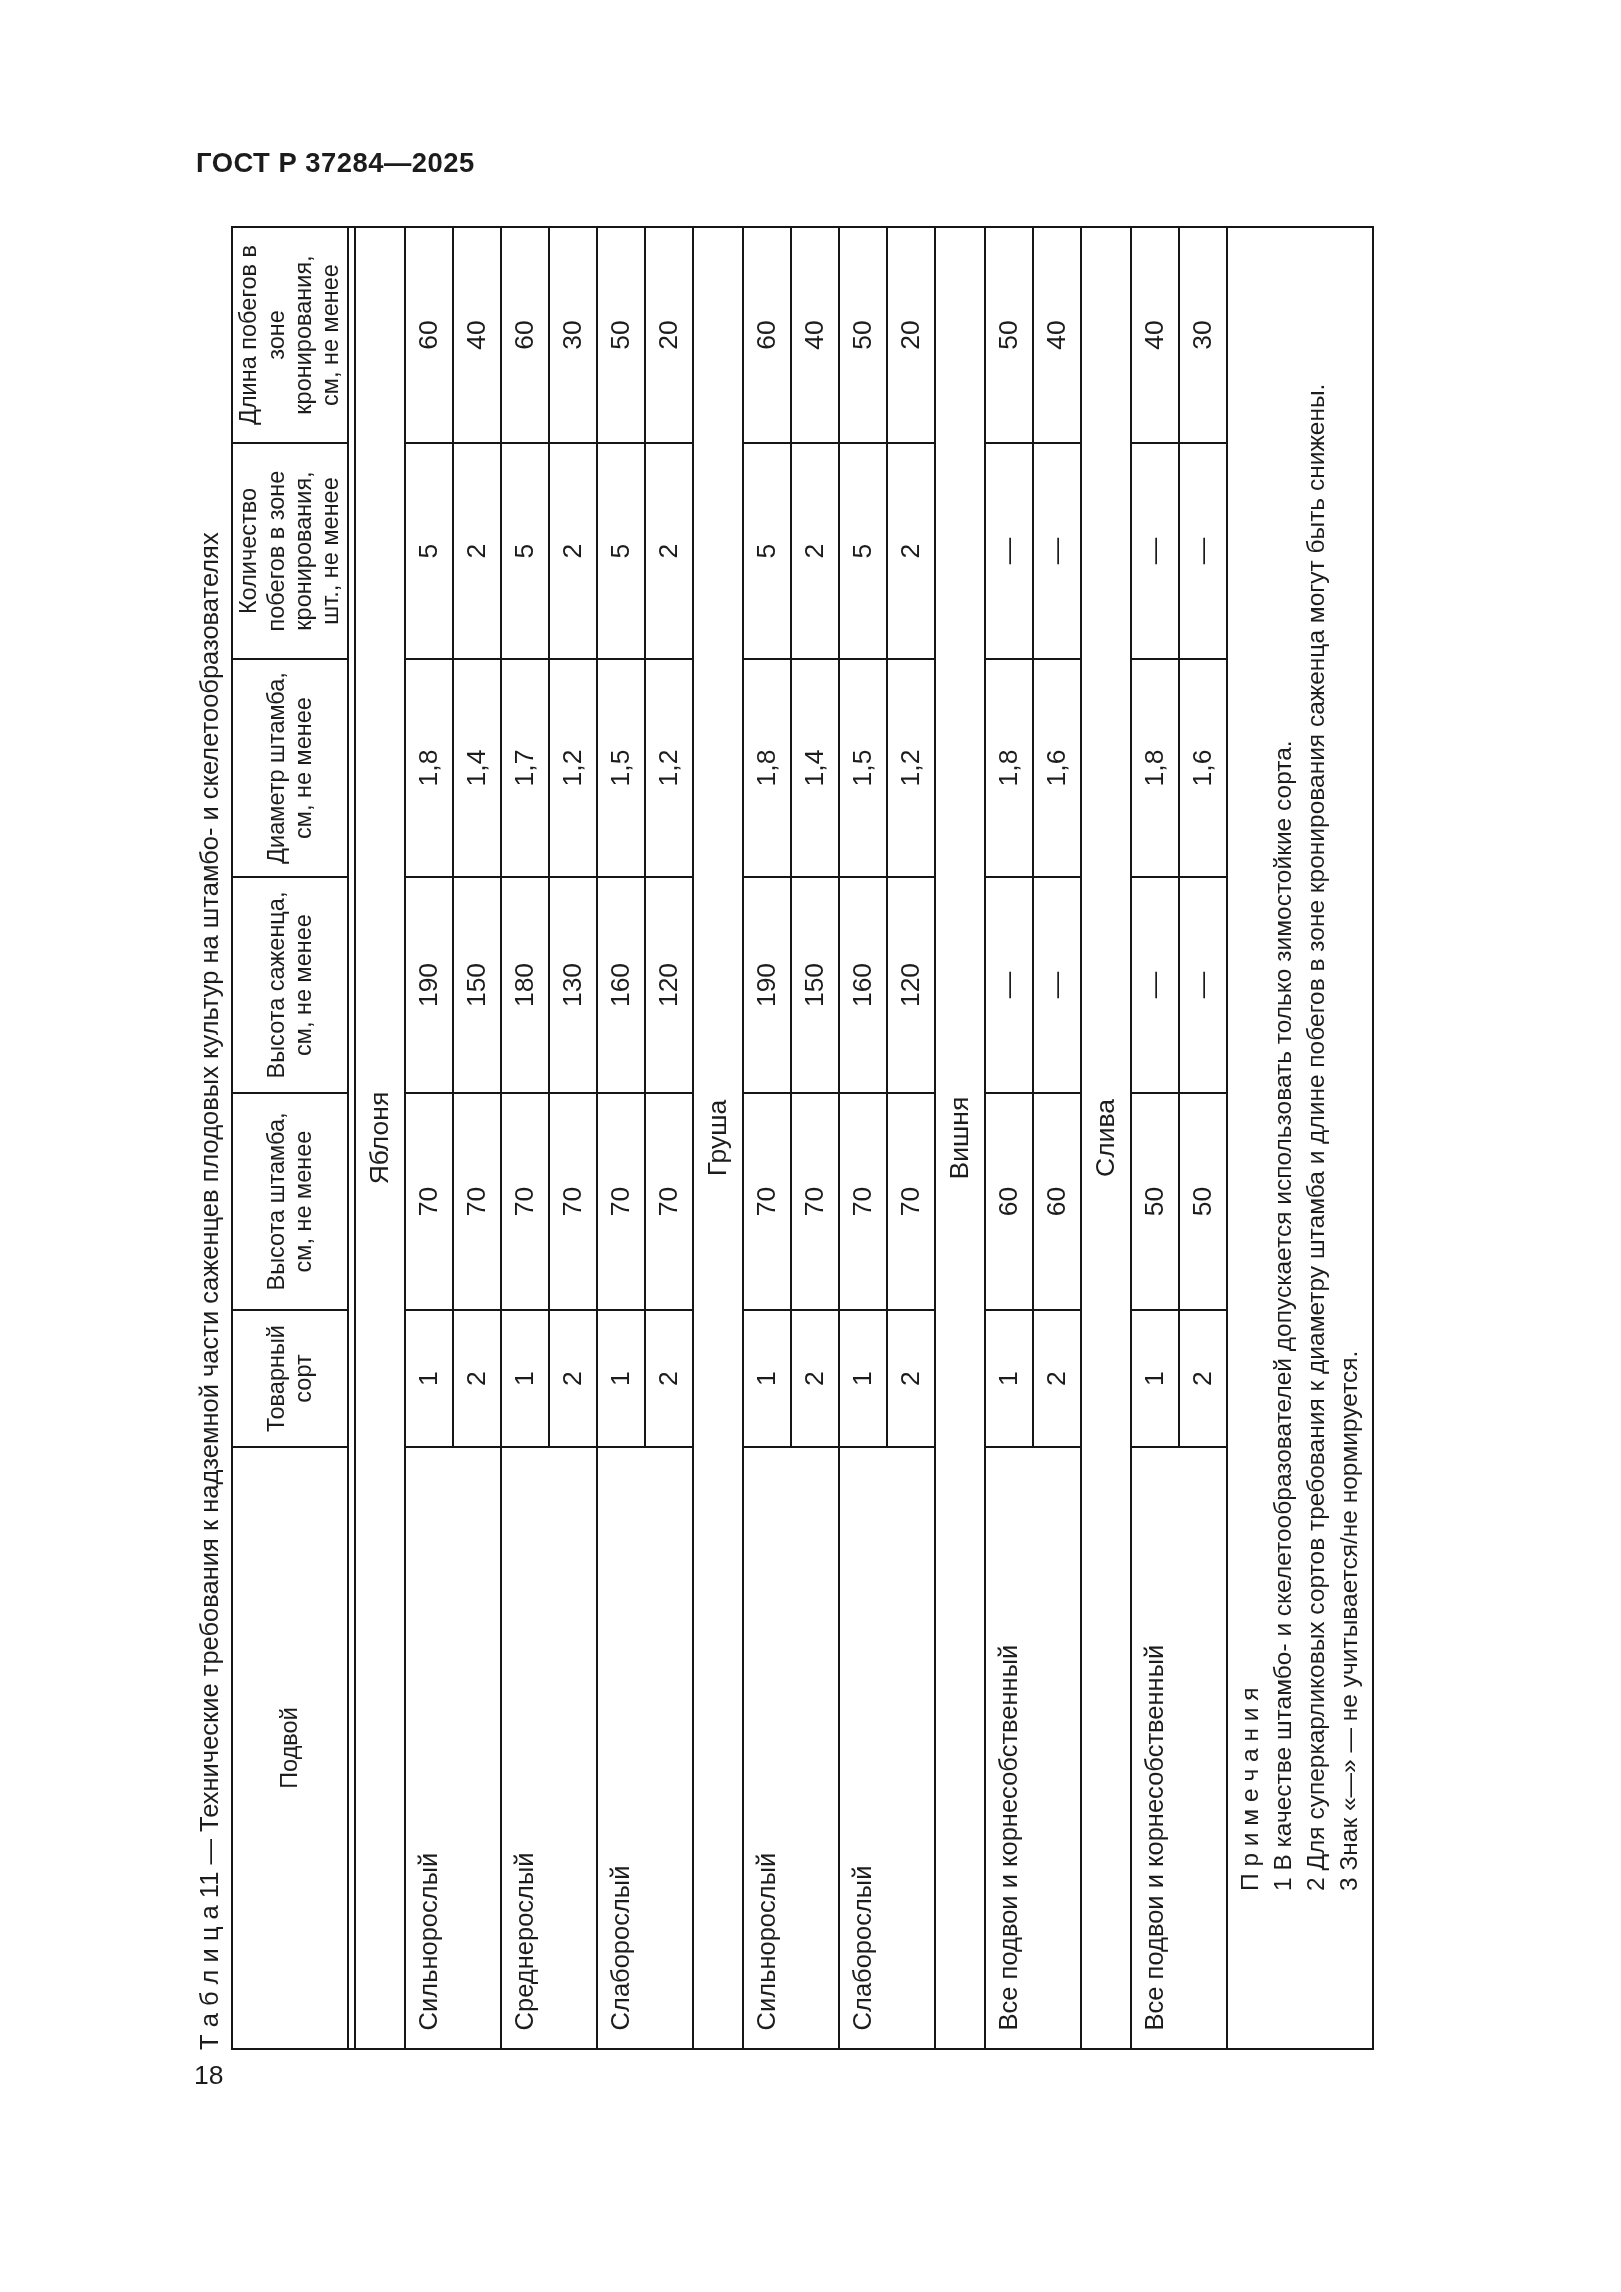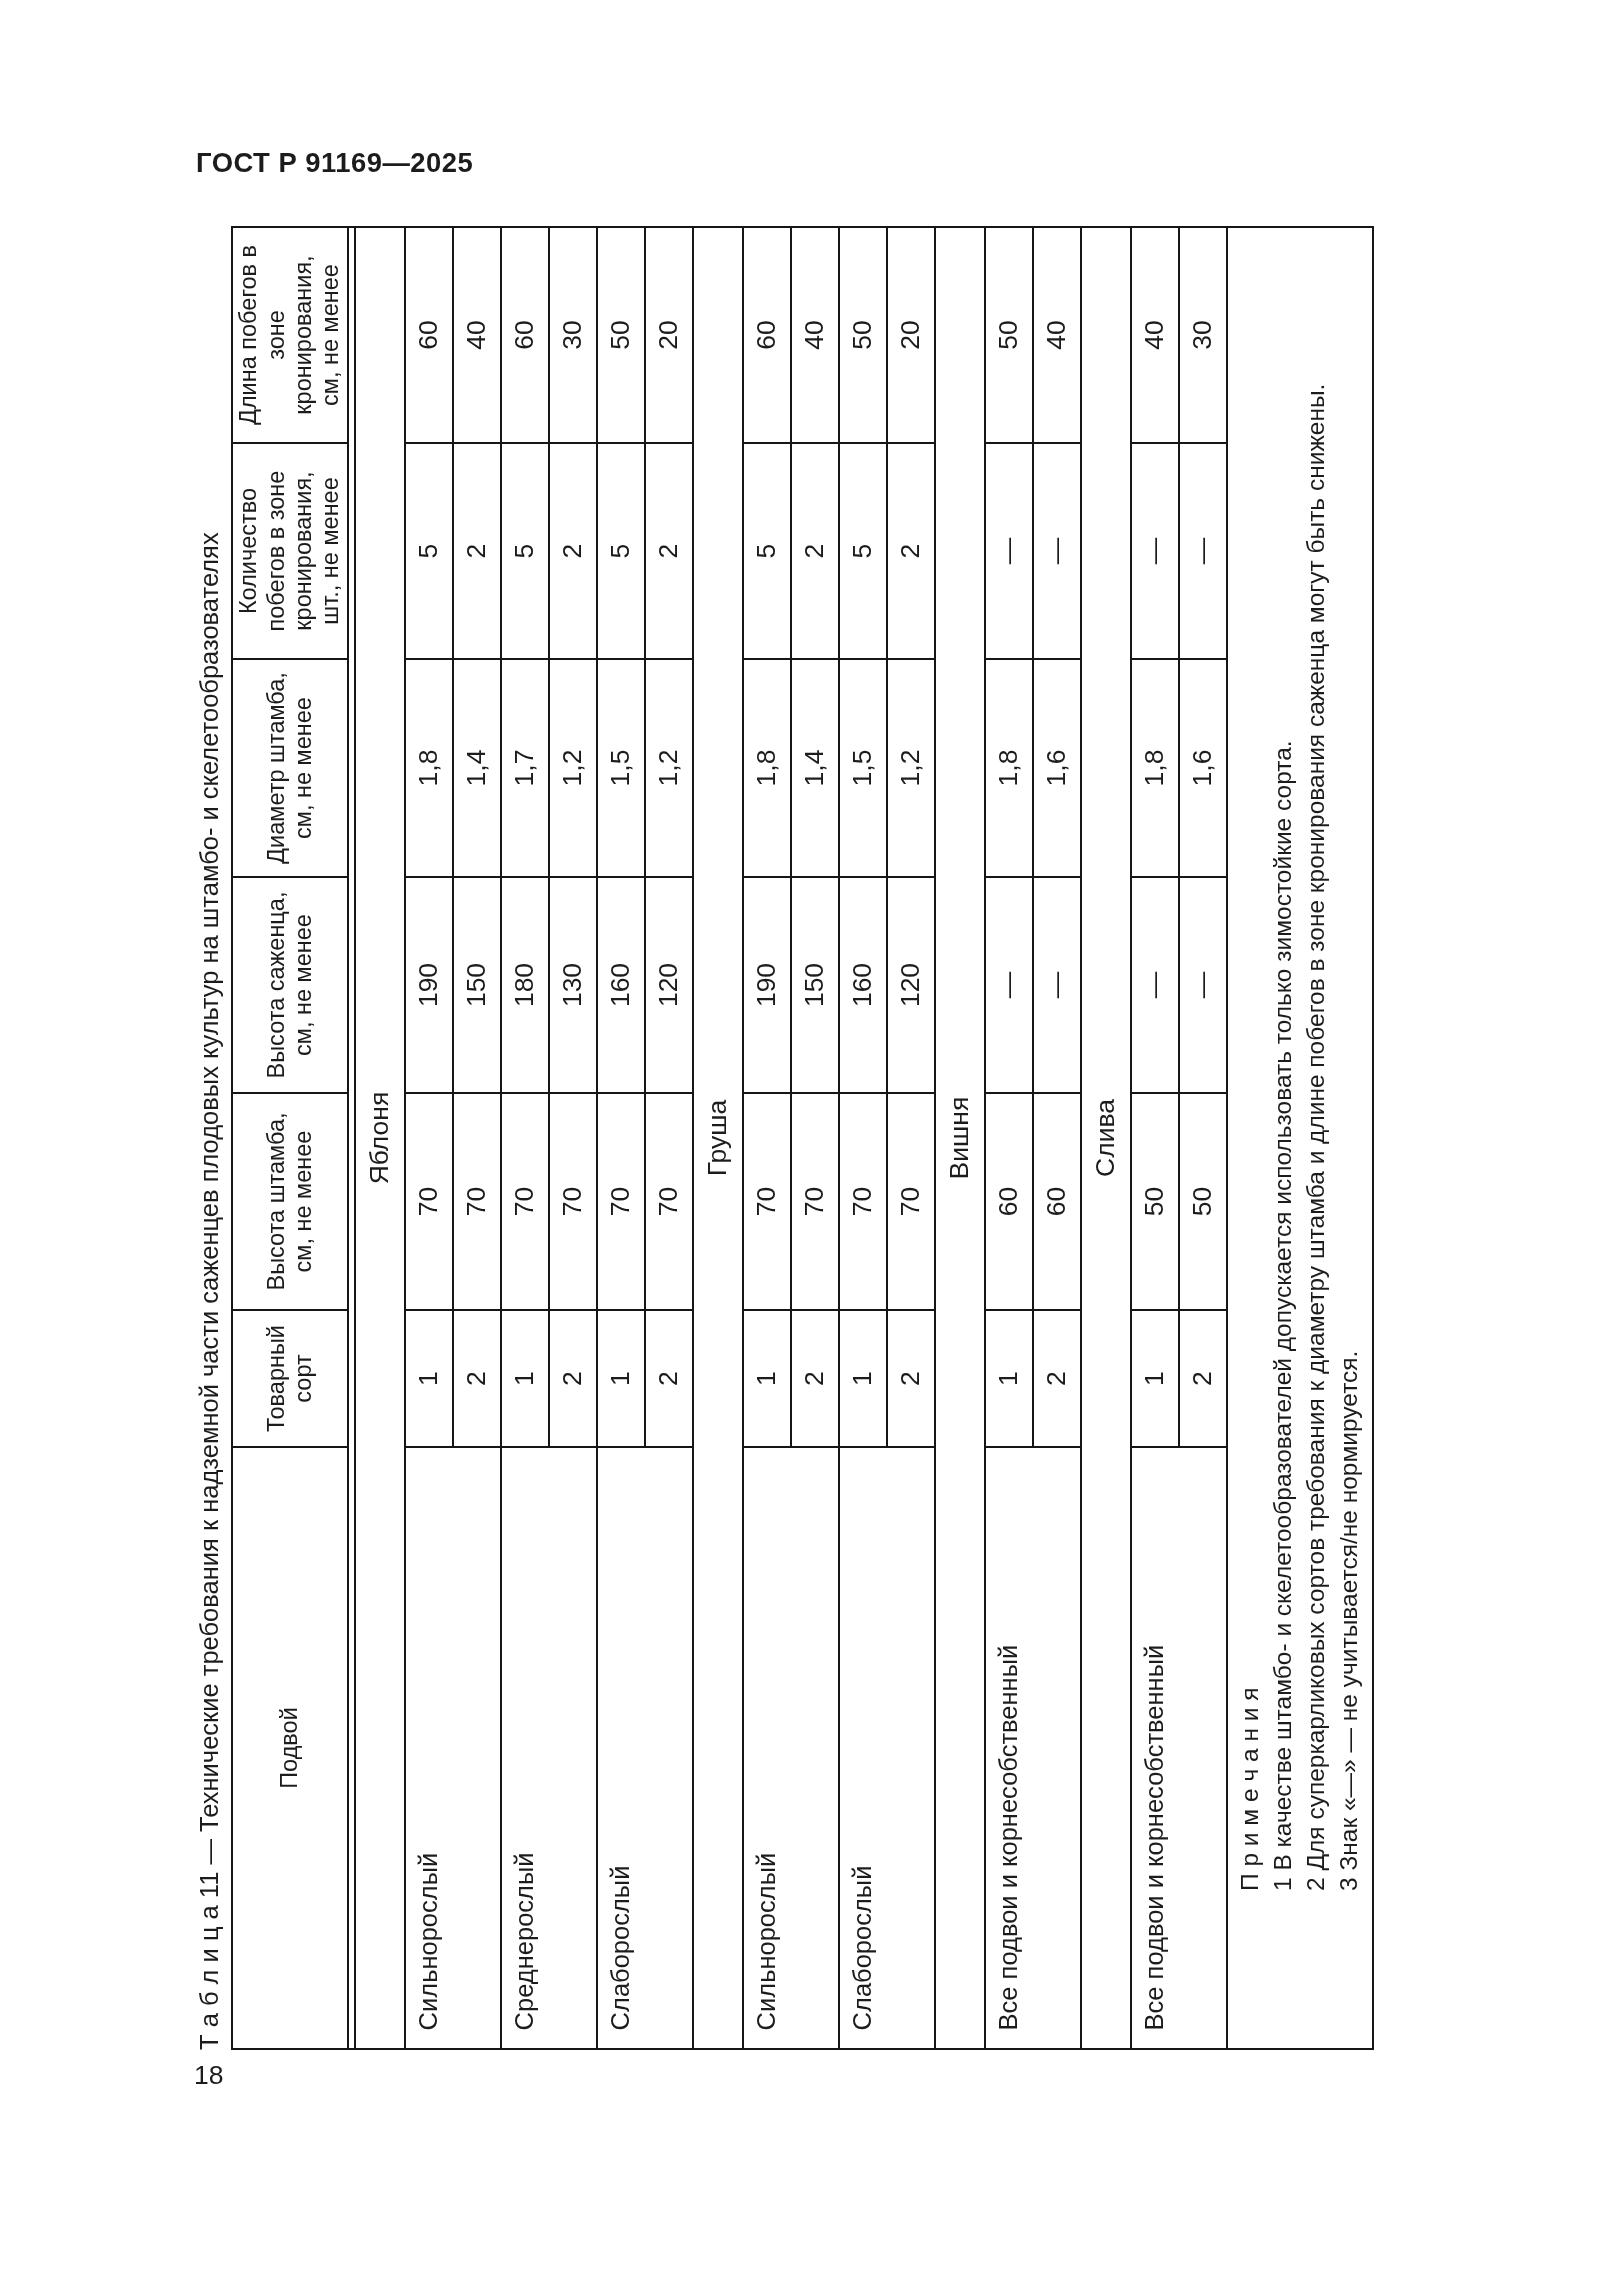--- a/index.html
+++ b/index.html
@@ -56,21 +56,21 @@
   tr.notesr td{
     height:139px;vertical-align:top;padding:4.9px 9.8px 0 0;
   }
   .note-line{
     margin-left:157px;font-size:24.5px;line-height:33px;white-space:nowrap;
   }
 </style>
 </head>
 <body>
 
-<div class="gost-header">ГОСТ Р 91169—2025</div>
+<div class="gost-header">ГОСТ Р 37284—2025</div>
 
 <div class="rot">
   <div class="tbl-title">Т а б л и ц а  11 — Технические требования к надземной части саженцев плодовых культур на штамбо- и скелетообразователях</div>
 
   <table class="main">
     <colgroup>
       <col style="width:602px">
         <col style="width:137px">
         <col style="width:217px">
       <col style="width:216px">

